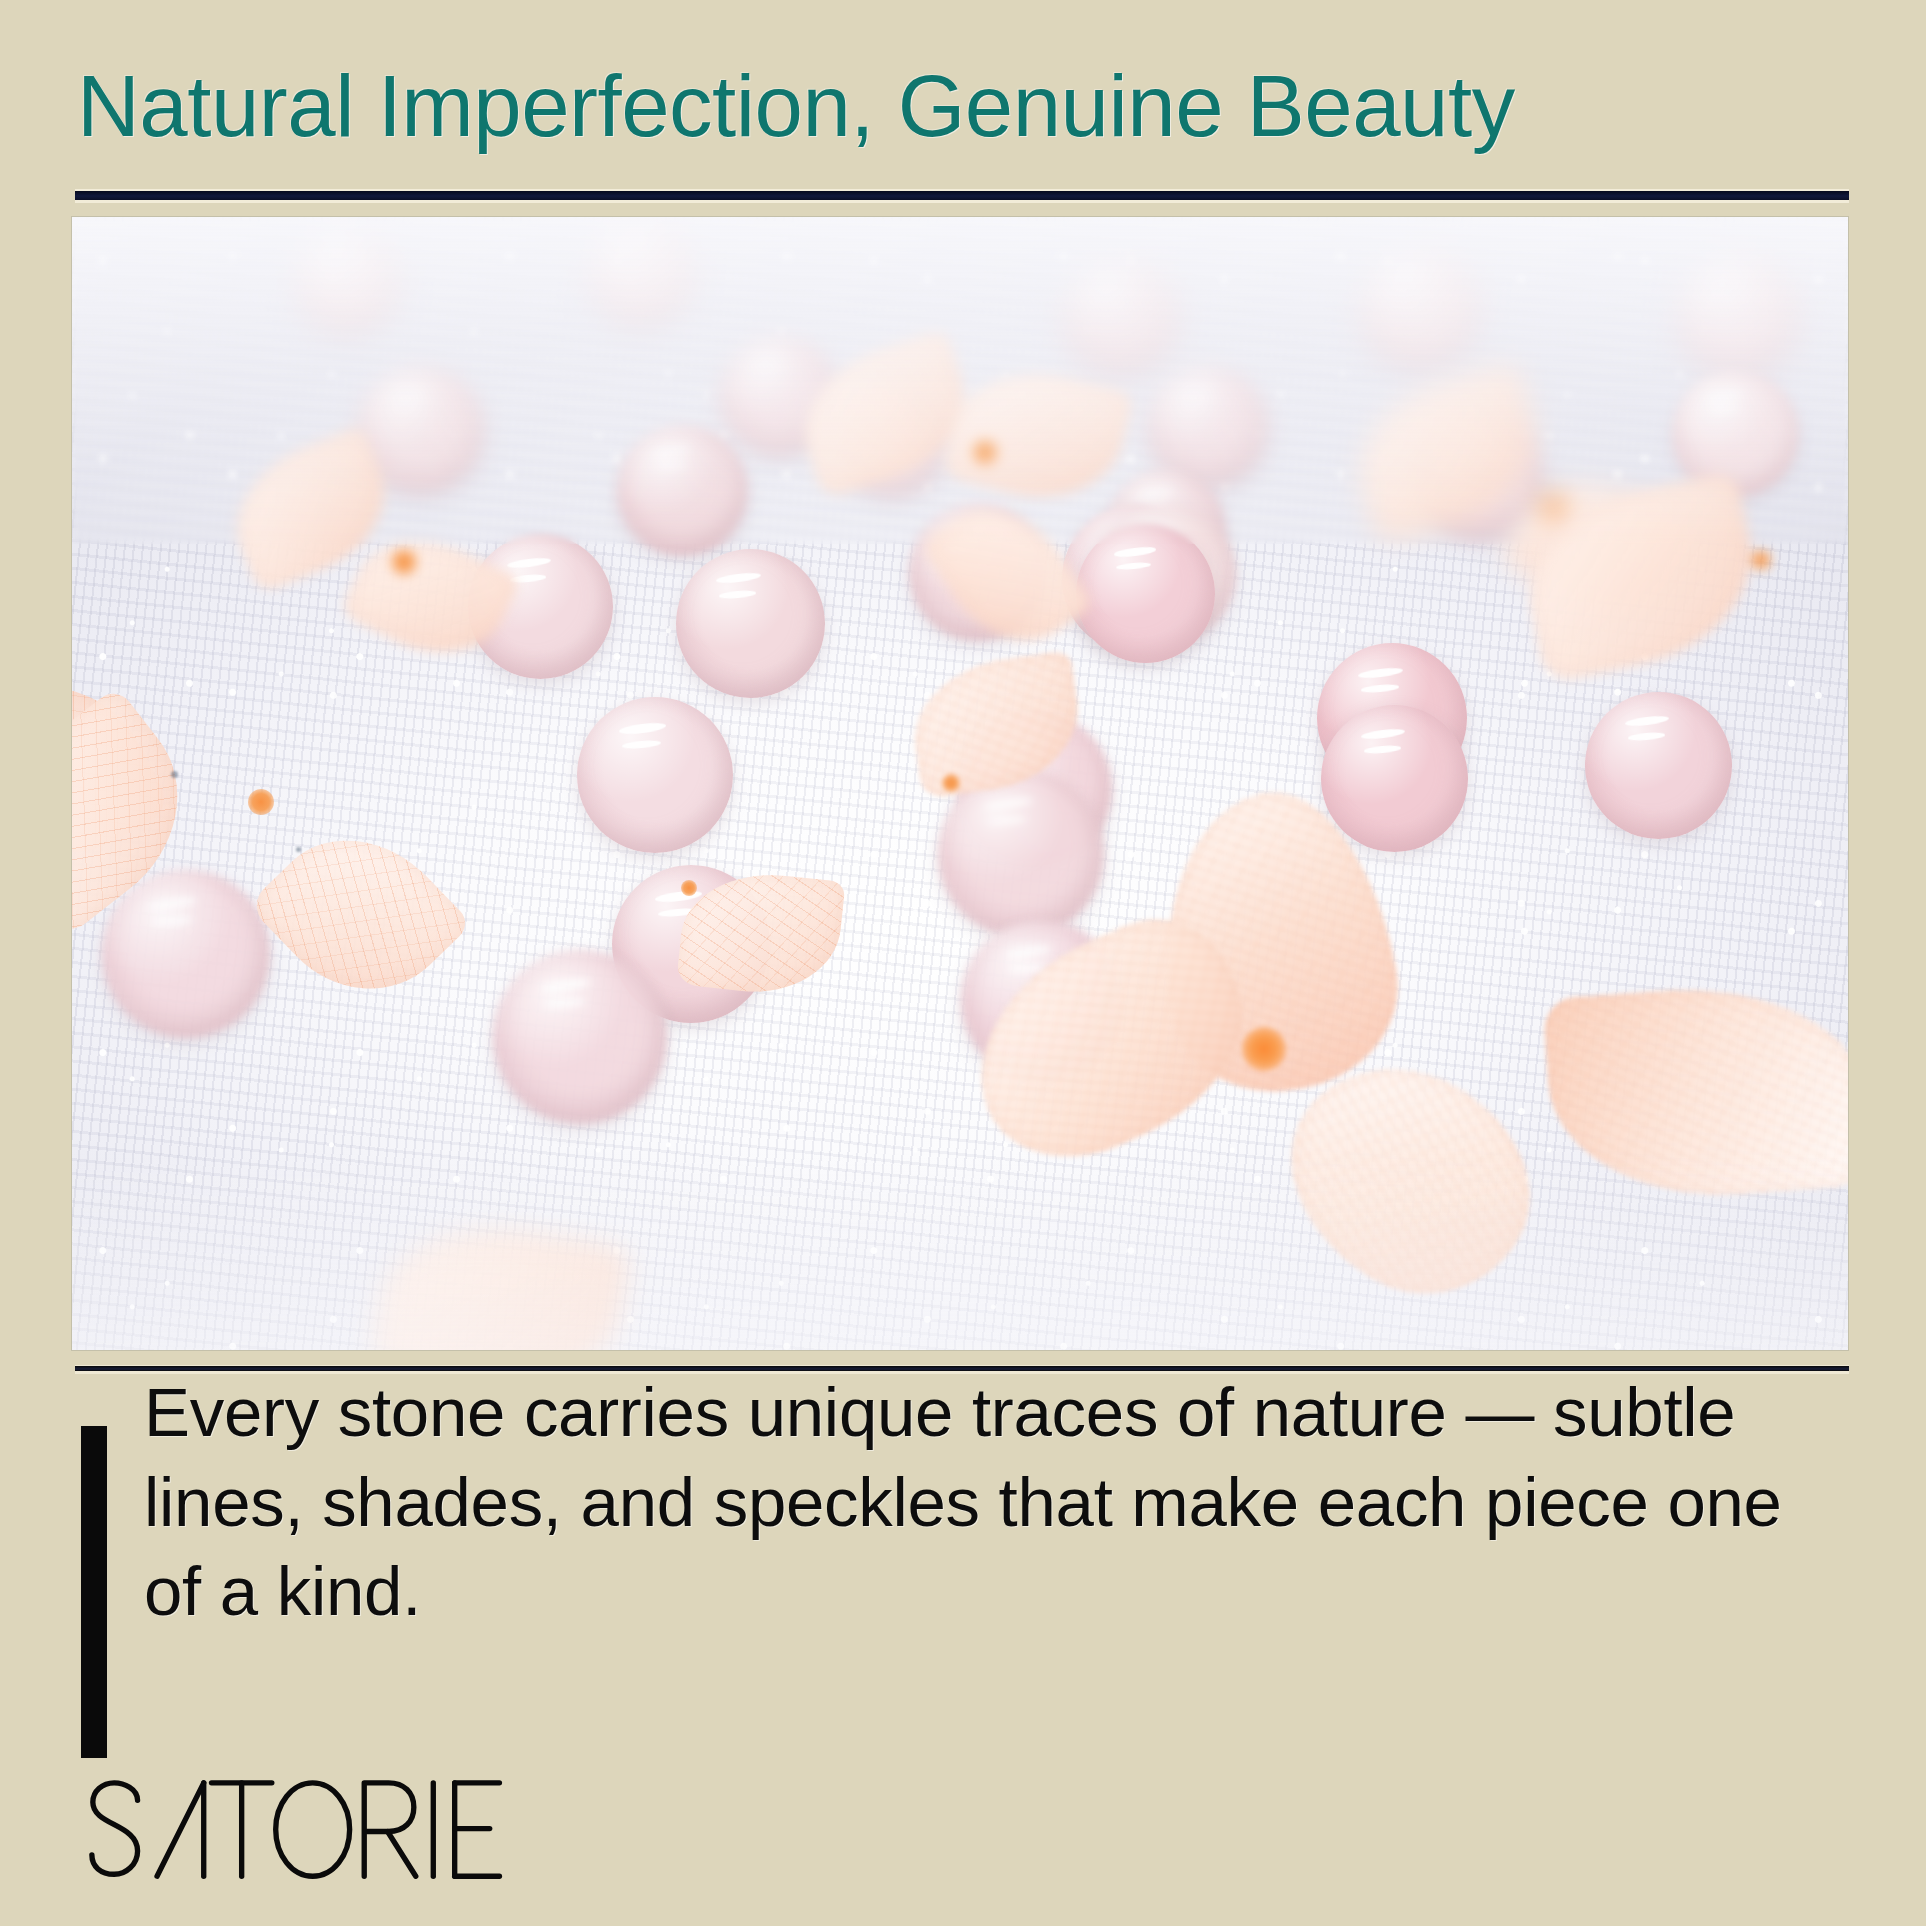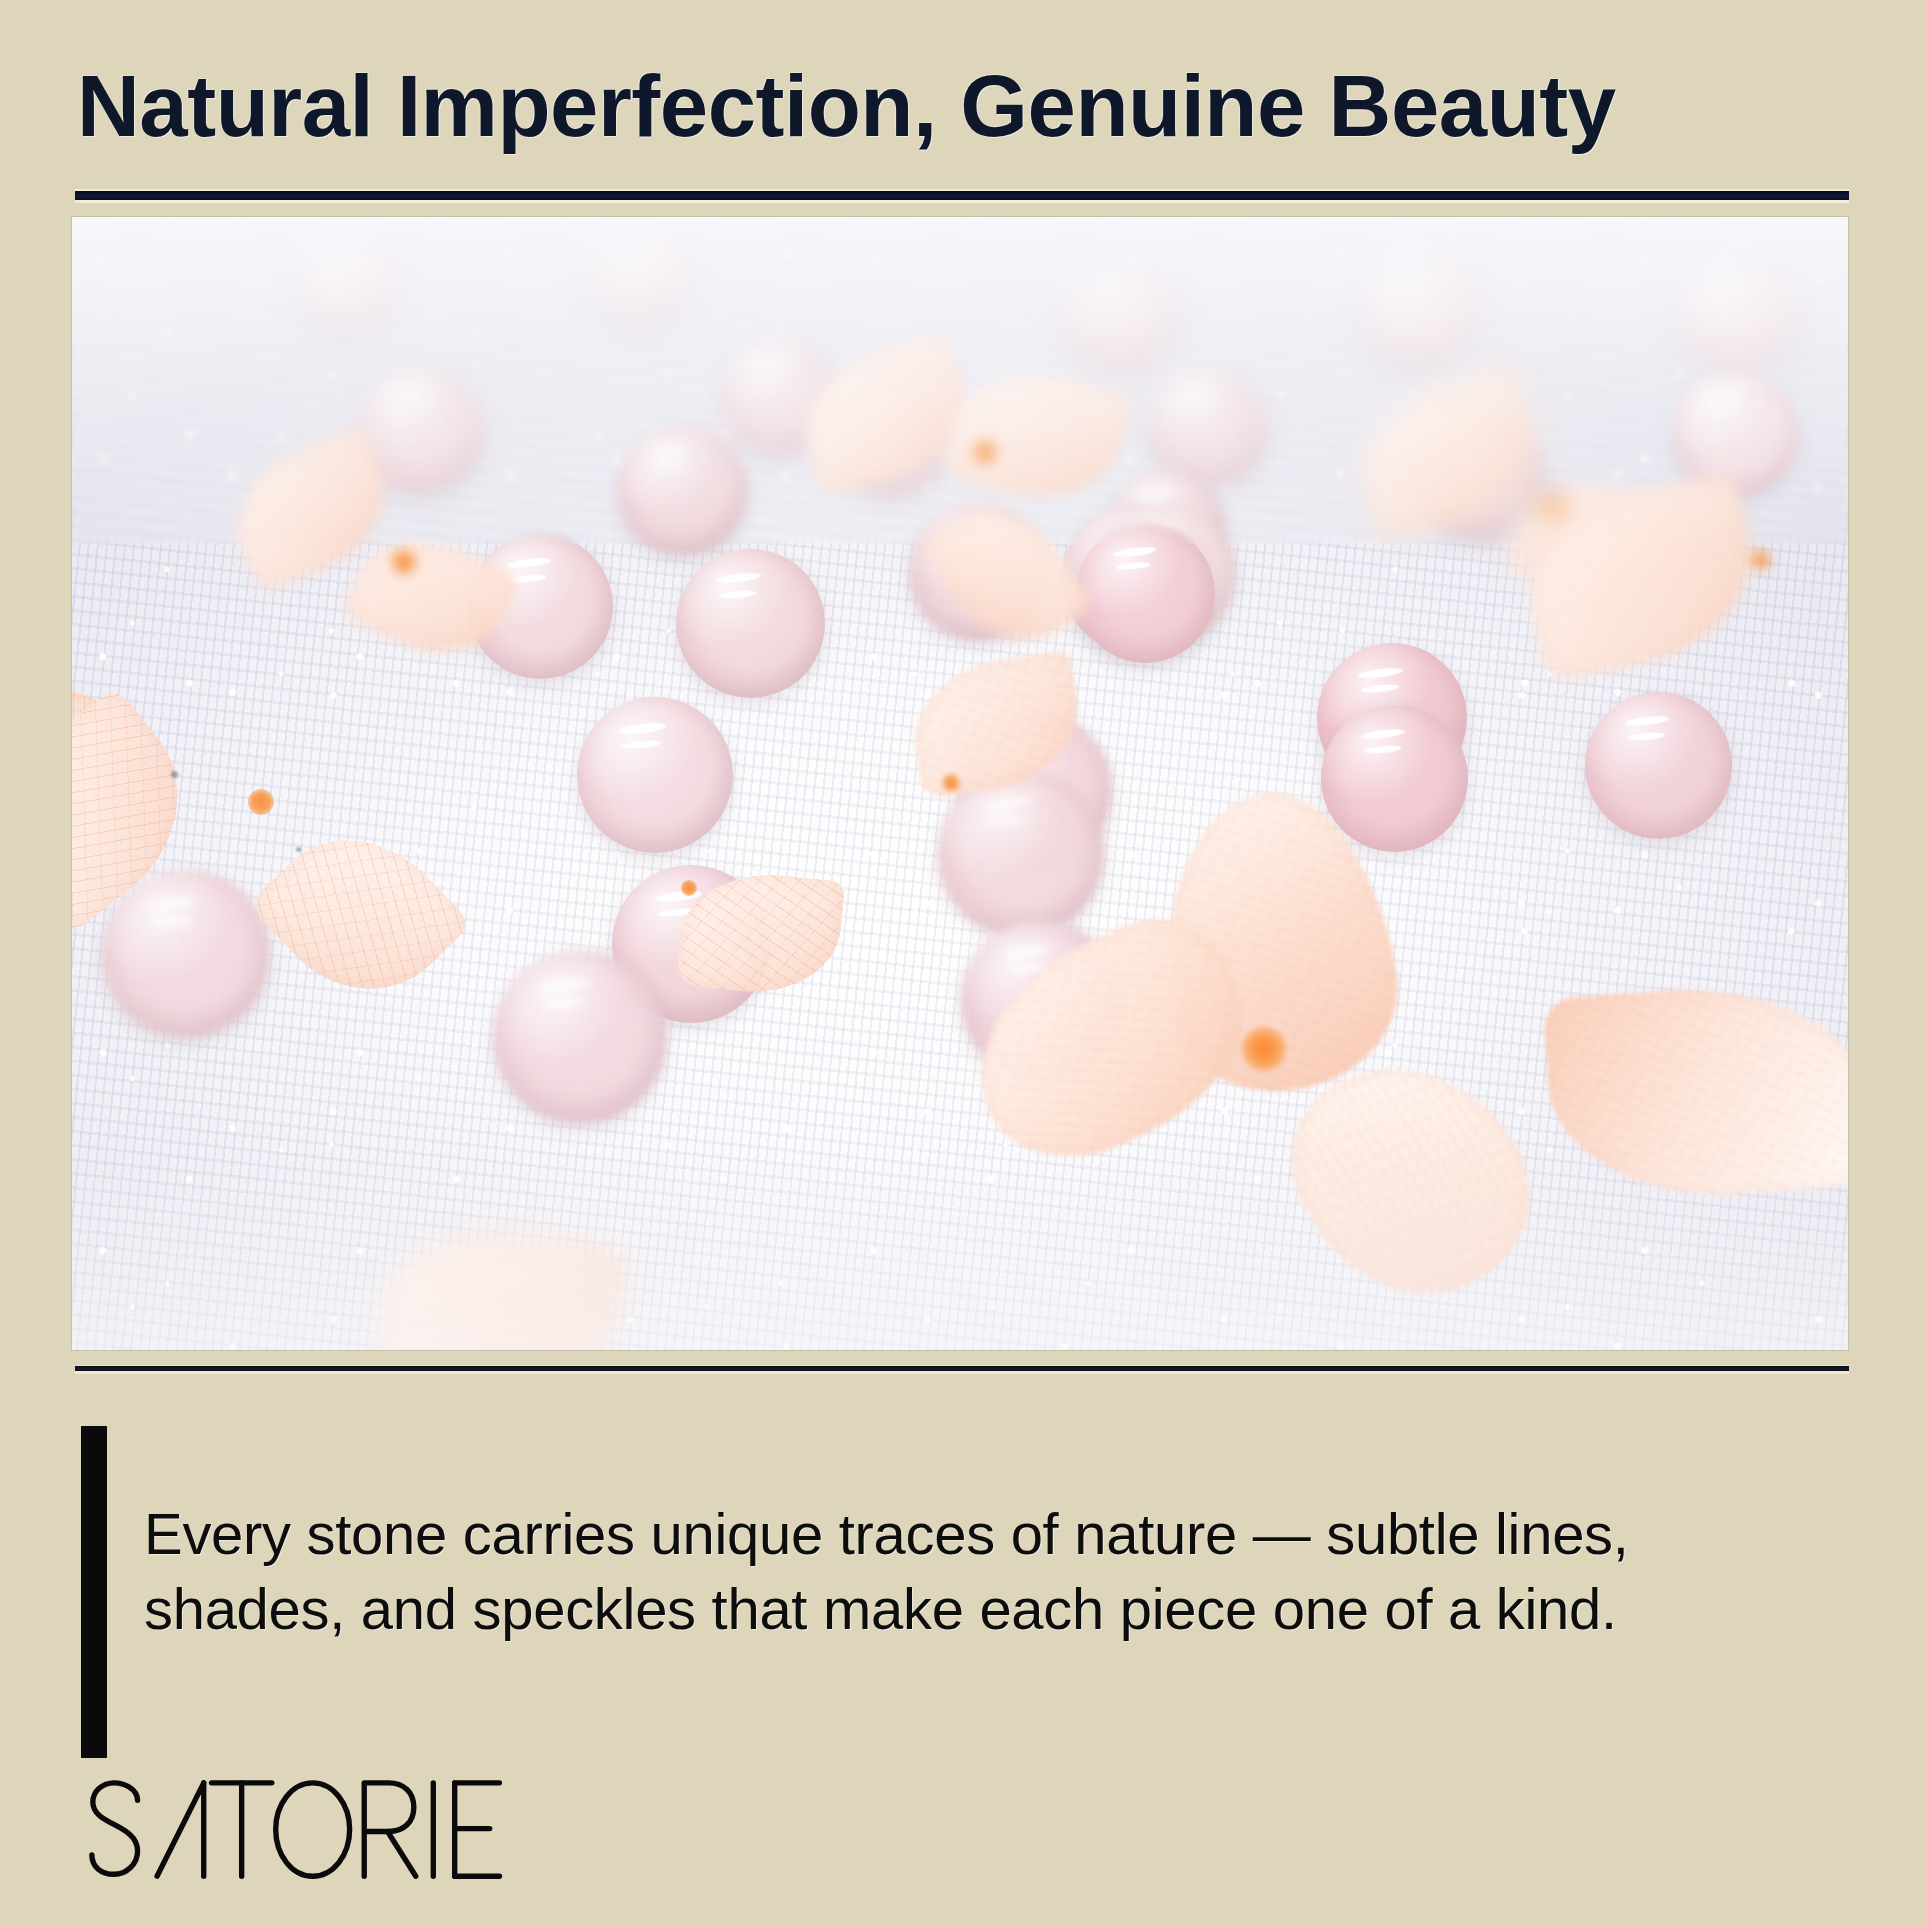--- a/index.html
+++ b/index.html
@@ -17,23 +17,23 @@
     background:#ddd6bb;
   }
 
   
   #title {
     position:absolute;
     left:77px; top:62px;
     width:1772px;
     font-size:87px;
     line-height:1.0;
-    font-weight:700;
+    font-weight:400;
     letter-spacing:-0.5px;
-    color:#0f172a;
+    color:#0f766e;
     white-space:nowrap;
     text-shadow:1px 1px 0 rgba(255,255,255,0.55), -1px -1px 0 rgba(255,255,255,0.35);
   }
 
   
   #rule-top {
     position:absolute;
     left:75px; top:189px;
     width:1774px; height:14px;
     background:linear-gradient(to bottom,
@@ -174,23 +174,23 @@
 
   
   #quote-bar {
     position:absolute;
     left:81px; top:1426px;
     width:26px; height:332px;
     background:#0a0a0a;
   }
   #quote-text {
     position:absolute;
-    left:144px; top:1496px;
+    left:144px; top:1368px;
     width:1673px;
-    font-size:58px;
+    font-size:69px;
     line-height:1.30;
     color:#0d0d0d;
     font-weight:400;
     letter-spacing:-0.3px;
     text-shadow:1px 1px 0 rgba(255,255,255,0.5);
   }
 
   
   #brand {
     position:absolute;

